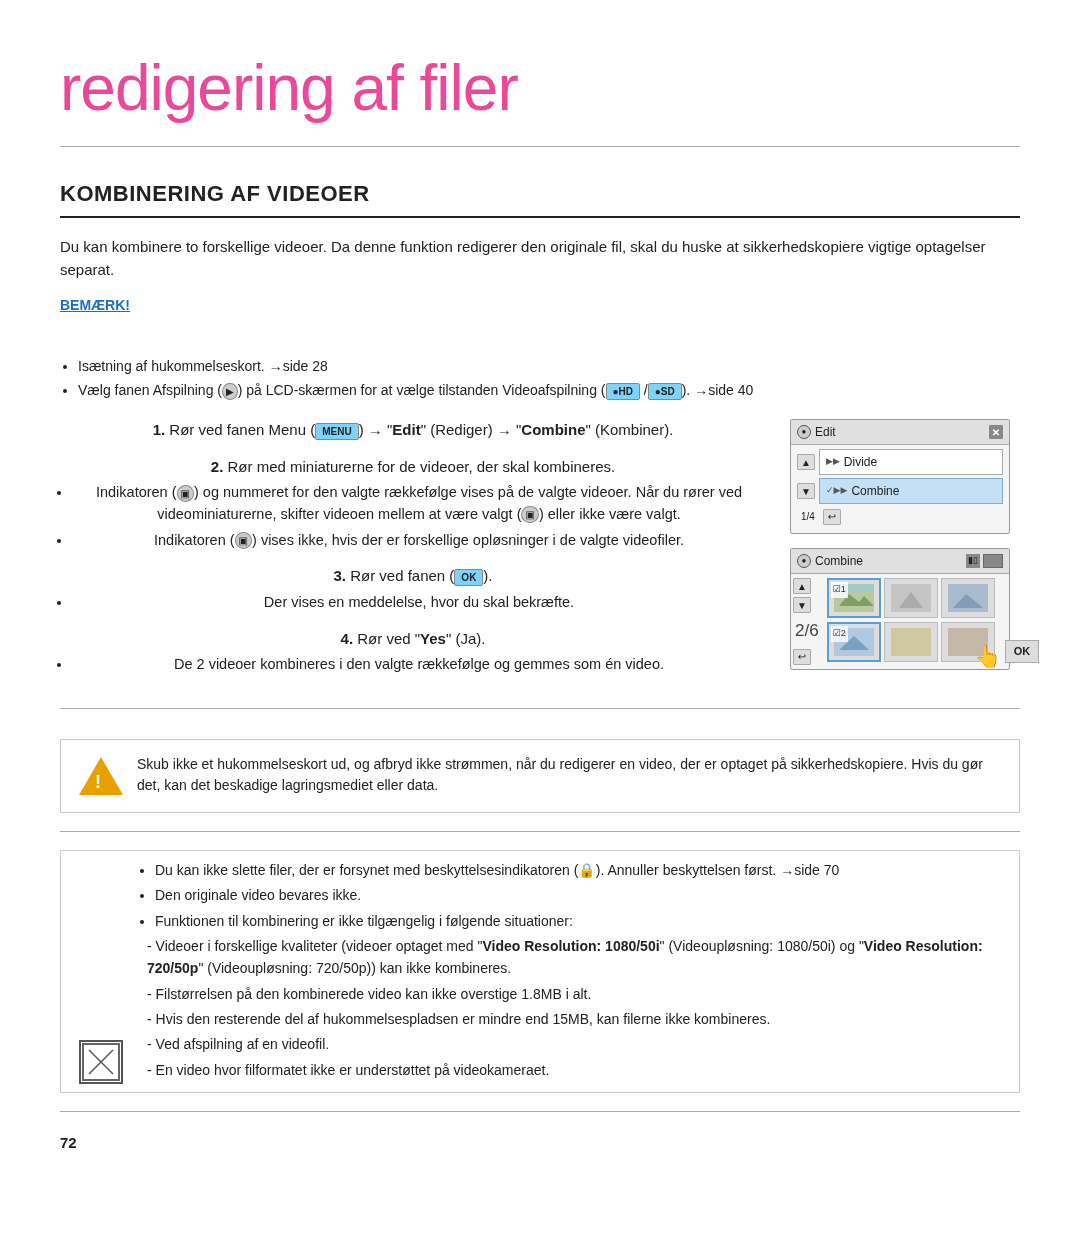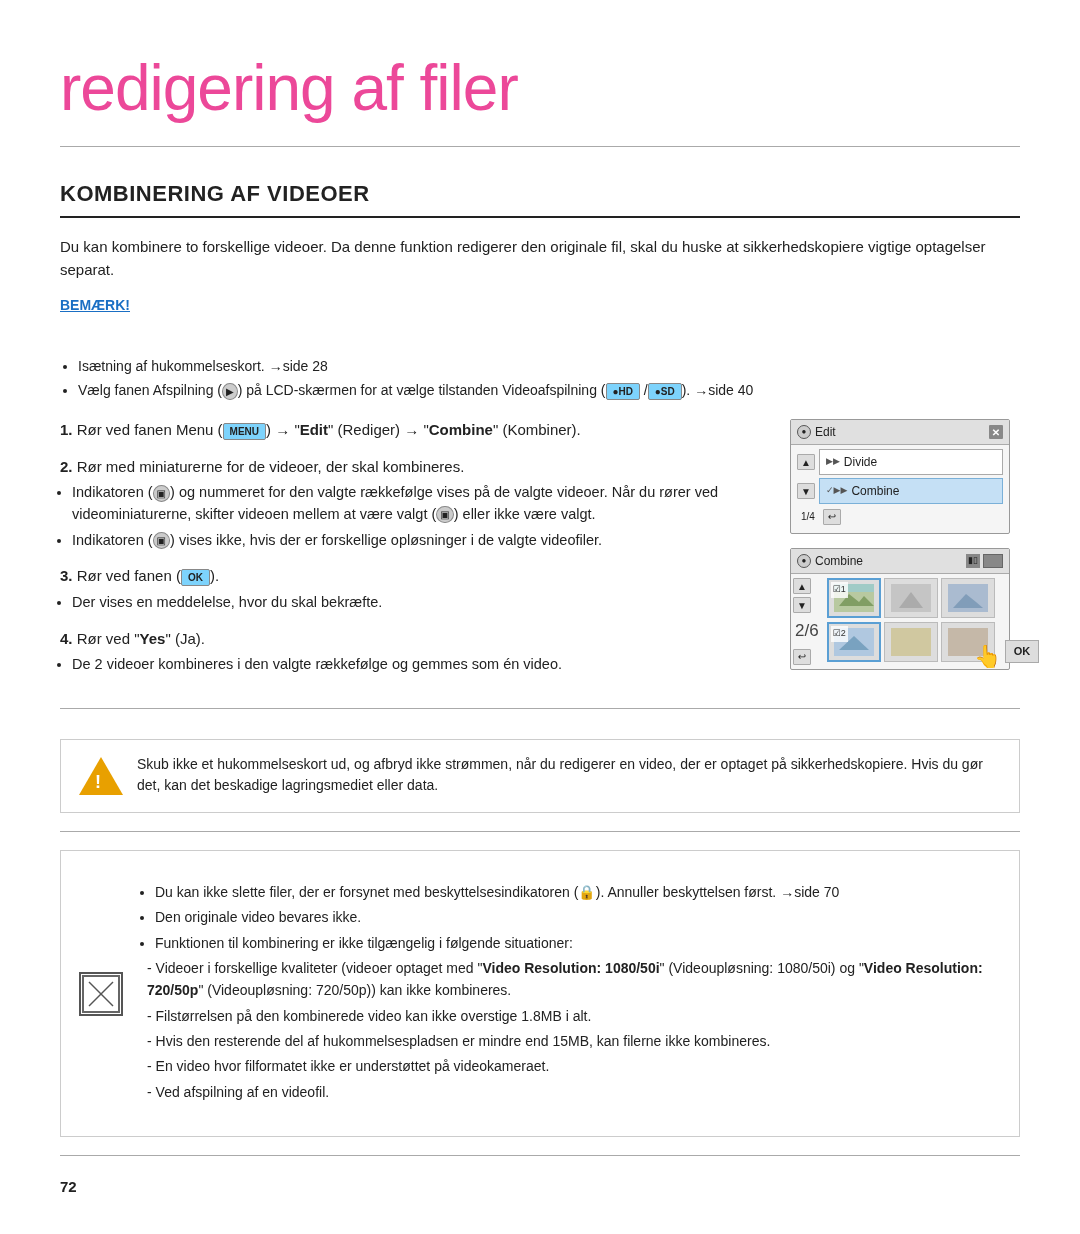--- a/index.html
+++ b/index.html
@@ -53,20 +53,21 @@
       margin-bottom: 3px;
     }
     .content-area {
       display: flex;
       flex-direction: row;
       gap: 24px;
       align-items: flex-start;
     }
     .left-col {
       flex: 1;
+      text-align: center;
     }
     .right-col {
       width: 230px;
       display: flex;
       flex-direction: column;
       gap: 14px;
       flex-shrink: 0;
     }
     .step {
       margin-bottom: 14px;
@@ -249,24 +250,24 @@
       font-weight: bold;
       color: white;
     }
     .warning-text {
       font-size: 14px;
       line-height: 1.5;
     }
     
     .info-box {
       display: flex;
-      align-items: center;
+      align-items: flex-end;
       gap: 14px;
       border: 1px solid #ccc;
-      padding: 30px 18px;
+      padding: 8px 18px;
       margin-top: 6px;
       background: #fff;
     }
     .info-icon {
       width: 44px;
       height: 44px;
       flex-shrink: 0;
       border: 2px solid #555;
       display: flex;
       align-items: center;
@@ -504,21 +505,21 @@
   <div class="info-text">
     <ul>
       <li>Du kan ikke slette filer, der er forsynet med beskyttelsesindikatoren (🔒). Annuller beskyttelsen først. →side 70</li>
       <li>Den originale video bevares ikke.</li>
       <li>Funktionen til kombinering er ikke tilgængelig i følgende situationer:</li>
     </ul>
     <ul class="dash-list">
       <li>Videoer i forskellige kvaliteter (videoer optaget med "<strong>Video Resolution: 1080/50i</strong>" (Videoupløsning: 1080/50i) og "<strong>Video Resolution: 720/50p</strong>" (Videoupløsning: 720/50p)) kan ikke kombineres.</li>
       <li>Filstørrelsen på den kombinerede video kan ikke overstige 1.8MB i alt.</li>
       <li>Hvis den resterende del af hukommelsespladsen er mindre end 15MB, kan filerne ikke kombineres.</li>
+      <li>Ved afspilning af en videofil.</li>
       <li>En video hvor filformatet ikke er understøttet på videokameraet.</li>
-      <li>Ved afspilning af en videofil.</li>
     </ul>
   </div>
 </div>
 
 <hr class="divider-line">
 
 <div class="page-number">72</div>
 
 </body></html>

